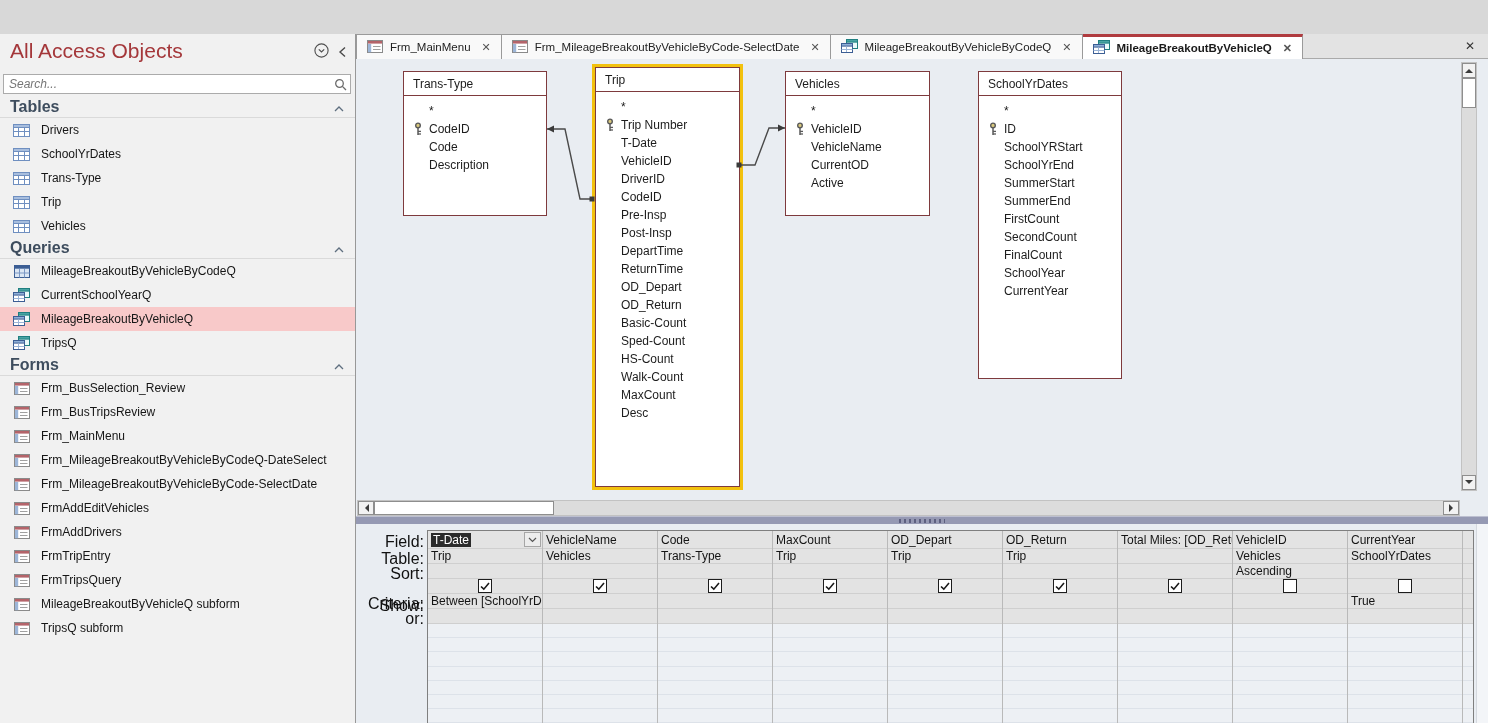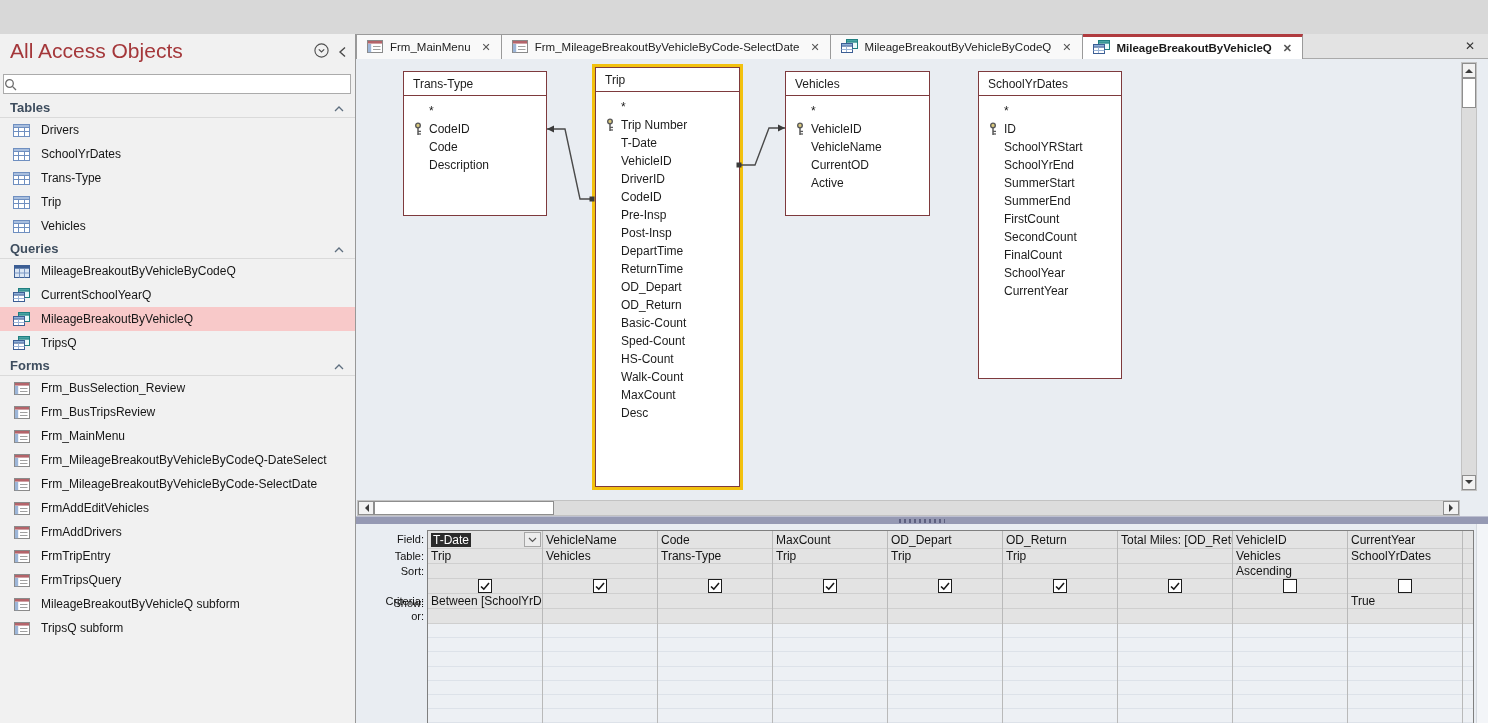--- a/index.html
+++ b/index.html
@@ -12,21 +12,21 @@
   .sb-title{position:absolute;left:10px;top:5px;font-size:21px;color:#a4373a;white-space:nowrap;}
   .sb-hdr-icons{position:absolute;right:8px;top:9px;display:flex;gap:9px;align-items:center;}
   .sb-search{position:absolute;left:3px;right:4px;top:40px;height:20px;background:#fff;
              border:1px solid #ababab;display:flex;align-items:center;box-sizing:border-box;}
   .sb-search input{flex:1;border:none;outline:none;font:italic 12px "Liberation Sans",sans-serif;
                    color:#3c3c3c;padding-left:5px;background:transparent;min-width:0;}
   .sb-search .mag{padding-right:3px;display:flex;}
   .sb-list{position:absolute;top:63px;left:0;right:0;}
   .sb-sec{height:20px;display:flex;align-items:center;justify-content:space-between;
           padding:0 11px 0 10px;border-bottom:1px solid #dadada;}
-  .sb-sec-label{font-size:13px;font-weight:bold;color:#3e4d5e;}
+  .sb-sec-label{font-size:16px;font-weight:bold;color:#3e4d5e;}
   .sb-item{height:24px;display:flex;align-items:center;padding-left:13px;gap:11px;}
   .sb-item.selected{background:#f8c9c9;}
   .sb-item-label{font-size:12px;color:#161616;white-space:nowrap;}
   .sb-ic{display:flex;width:17px;justify-content:center;}
   .sb-ic svg{display:block;}
 
   
   .tabbar{position:absolute;left:356px;top:0;right:0;height:25px;background:#e3e3e3;
           border-bottom:1px solid #aaa;display:flex;box-sizing:border-box;}
   .tab{box-sizing:border-box;height:25px;display:flex;align-items:center;gap:7px;padding:0 10px;
@@ -64,21 +64,21 @@
   .tri.d{border-top-color:#3c3c3c;margin-bottom:-3px;}
 
   
   .splitter{position:absolute;left:356px;top:482px;right:0;height:8px;background:#9599b3;
             border-top:1px solid #bcbfd0;box-sizing:border-box;}
   .splitter-grip{position:absolute;left:50%;top:2px;width:46px;height:4px;transform:translateX(-50%);
             background-image:repeating-linear-gradient(90deg,#5d6080 0 2px,transparent 2px 5px);}
 
   
   .qbe{position:absolute;left:356px;top:490px;right:0;bottom:0;background:#e9edf2;}
-  .qlabel{position:absolute;width:66px;text-align:right;font-size:11px;color:#111;white-space:nowrap;}
+  .qlabel{position:absolute;width:66px;text-align:right;font-size:16px;color:#111;white-space:nowrap;}
   .qcol{position:absolute;top:7px;height:192px;box-sizing:border-box;border-right:1px solid #b9b9b9;background:#e3e3e3;}
   .qcell{box-sizing:border-box;border-bottom:1px solid #cfcfcf;font-size:12px;color:#141414;
          padding:0 3px;overflow:hidden;white-space:nowrap;display:flex;align-items:center;position:relative;}
   .qcell.h18{height:18px;} .qcell.h15{height:15px;}
   .qfill{height:99px;background:#edf0f4;
          background-image:repeating-linear-gradient(180deg,transparent 0 13.2px,#dde2e9 13.2px 14.2px);}
   .qframe{position:absolute;border:1px solid #7f7f7f;pointer-events:none;box-sizing:border-box;}
   .chk{width:12px;height:12px;border:1px solid #1d1d1d;background:#fff;margin:0 auto;
        display:flex;align-items:center;justify-content:center;box-sizing:content-box;}
   .sel-text{background:#2b2b2b;color:#fff;padding:0 2px;}
@@ -96,20 +96,21 @@
     <div class="sb-hdr-icons">
       <span><svg width="15" height="15">
             <circle cx="7.5" cy="7.5" r="6.6" fill="none" stroke="#4f4f4f" stroke-width="1.1"></circle>
             <path d="M4.8 6.3 L7.5 9 L10.2 6.3" fill="none" stroke="#4f4f4f" stroke-width="1.2"></path>
           </svg></span>
       <span><svg width="9" height="12">
             <path d="M7 1.5 L2 6 L7 10.5" fill="none" stroke="#4a4a4a" stroke-width="1.4"></path>
           </svg></span>
     </div>
     <div class="sb-search">
+      <input type="text" placeholder="Search..." style="">
       <span class="mag">
           <svg width="13" height="13">
             <circle cx="5.5" cy="5.5" r="3.8" fill="none" stroke="#6b6b6b" stroke-width="1.3"></circle>
             <line x1="8.4" y1="8.4" x2="12" y2="12" stroke="#6b6b6b" stroke-width="1.3"></line>
           </svg>
         </span>
     </div>
     <div class="sb-list" id="sb-sections">
         <div class="sb-sec">
           <span class="sb-sec-label">Tables</span>

